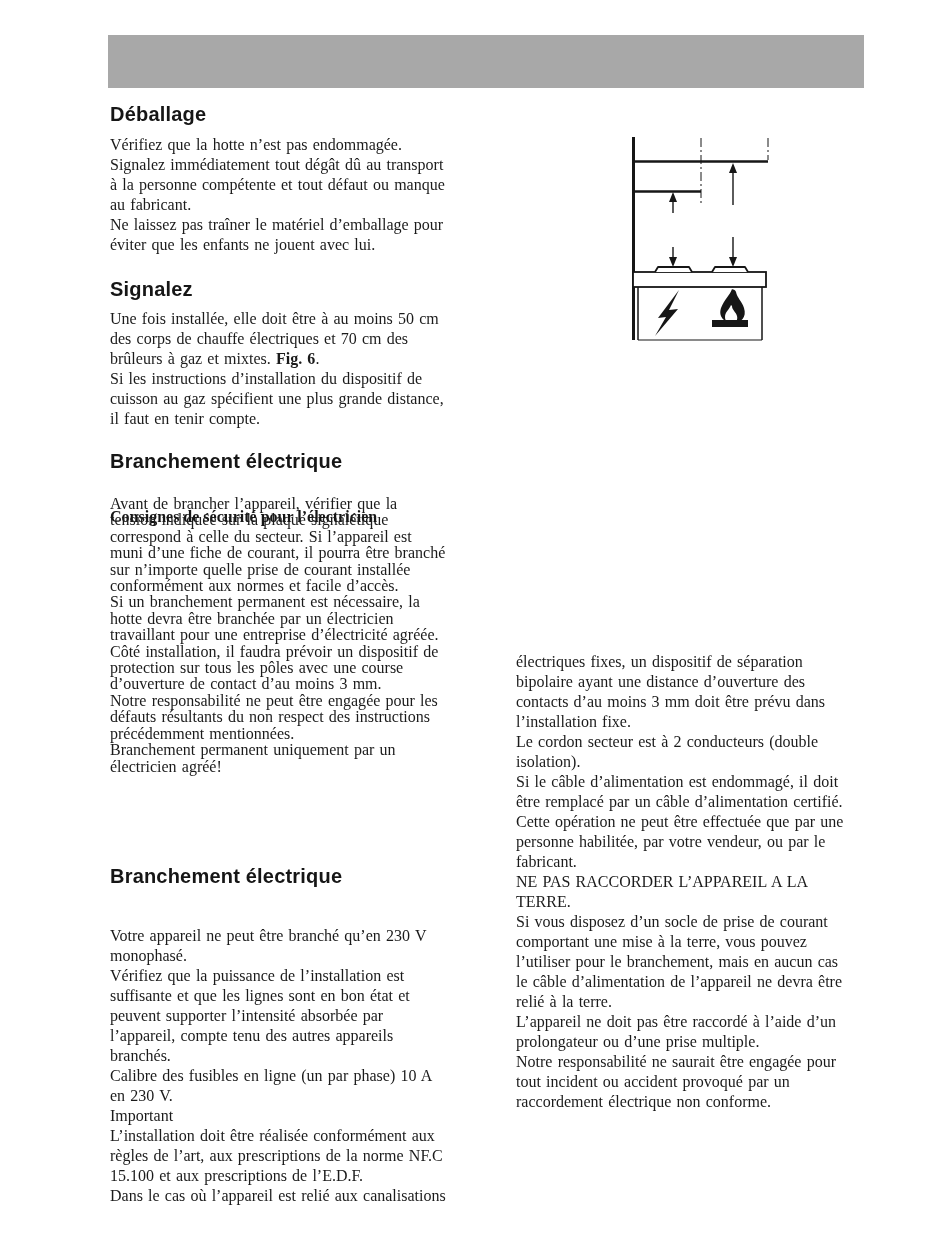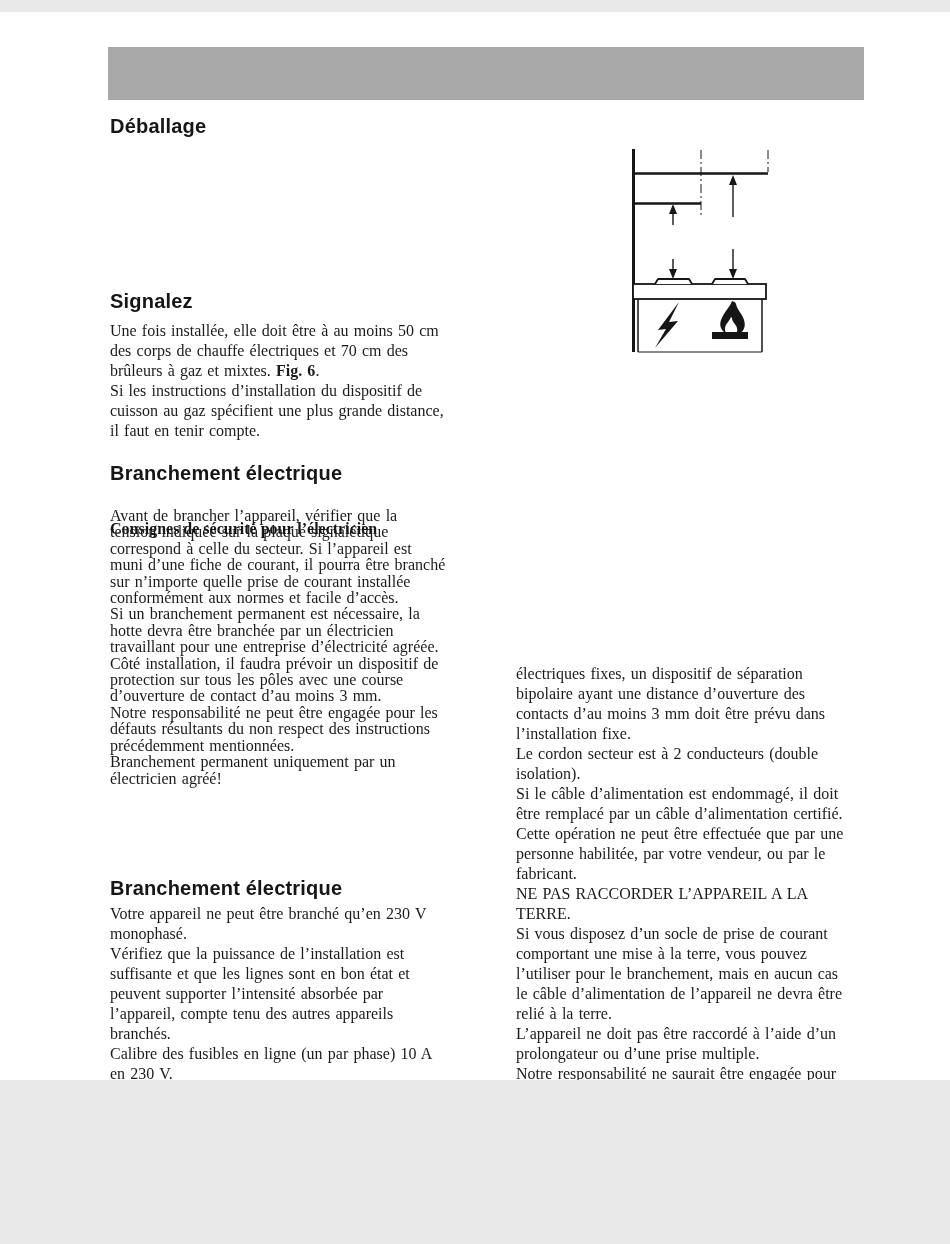--- a/index.html
+++ b/index.html
@@ -1,20 +1,20 @@
 <!DOCTYPE html>
 <html><head>
 <meta charset="utf-8">
 <style>
   html,body{margin:0;padding:0;background:#e9e9e9;}
   .page{
     position:relative;
-    width:950px;height:1068px;
+    width:950px;height:1244px;
     background:#ffffff;
-    margin:12px auto;
+    margin:0 auto;
     overflow:hidden;
     font-family:"Liberation Serif", serif;
     color:#1b1b1b;
   }
   .header-bar{
     position:absolute;
     left:108px;top:35px;width:756px;height:53px;
     background:#a8a8a8;
   }
   .heading{
@@ -57,20 +57,26 @@
   }
 </style>
 </head>
 <body>
 
 <div class="page">
 
   <div class="header-bar"></div>
 
   <div class="heading" style="top:102px">Déballage</div>
+  <p class="body-text" style="top:135px">Vérifiez que la hotte n’est pas endommagée.
+Signalez immédiatement tout dégât dû au transport
+à la personne compétente et tout défaut ou manque
+au fabricant.
+Ne laissez pas traîner le matériel d’emballage pour
+éviter que les enfants ne jouent avec lui.</p>
 
   <div class="heading" style="top:277px">Signalez</div>
   <p class="body-text" style="top:309px"><span>Une fois installée, elle doit être à au moins 50 cm
 des corps de chauffe électriques et 70 cm des
 brûleurs à gaz et mixtes. </span><b>Fig. 6</b><span>.
 Si les instructions d’installation du dispositif de
 cuisson au gaz spécifient une plus grande distance,
 il faut en tenir compte.</span></p>
 
   <div class="heading" style="top:449px">Branchement électrique</div>
@@ -87,21 +93,21 @@
 Côté installation, il faudra prévoir un dispositif de
 protection sur tous les pôles avec une course
 d’ouverture de contact d’au moins 3 mm.
 Notre responsabilité ne peut être engagée pour les
 défauts résultants du non respect des instructions
 précédemment mentionnées.
 Branchement permanent uniquement par un
 électricien agréé!</p>
 
   <div class="heading" style="top:864px">Branchement électrique</div>
-  <p class="body-text" style="top:892px">Votre appareil ne peut être branché qu’en 230 V
+  <p class="body-text" style="top:926px">Votre appareil ne peut être branché qu’en 230 V
 monophasé.
 Vérifiez que la puissance de l’installation est
 suffisante et que les lignes sont en bon état et
 peuvent supporter l’intensité absorbée par
 l’appareil, compte tenu des autres appareils
 branchés.
 Calibre des fusibles en ligne (un par phase) 10 A
 en 230 V.
 Important
 L’installation doit être réalisée conformément aux

